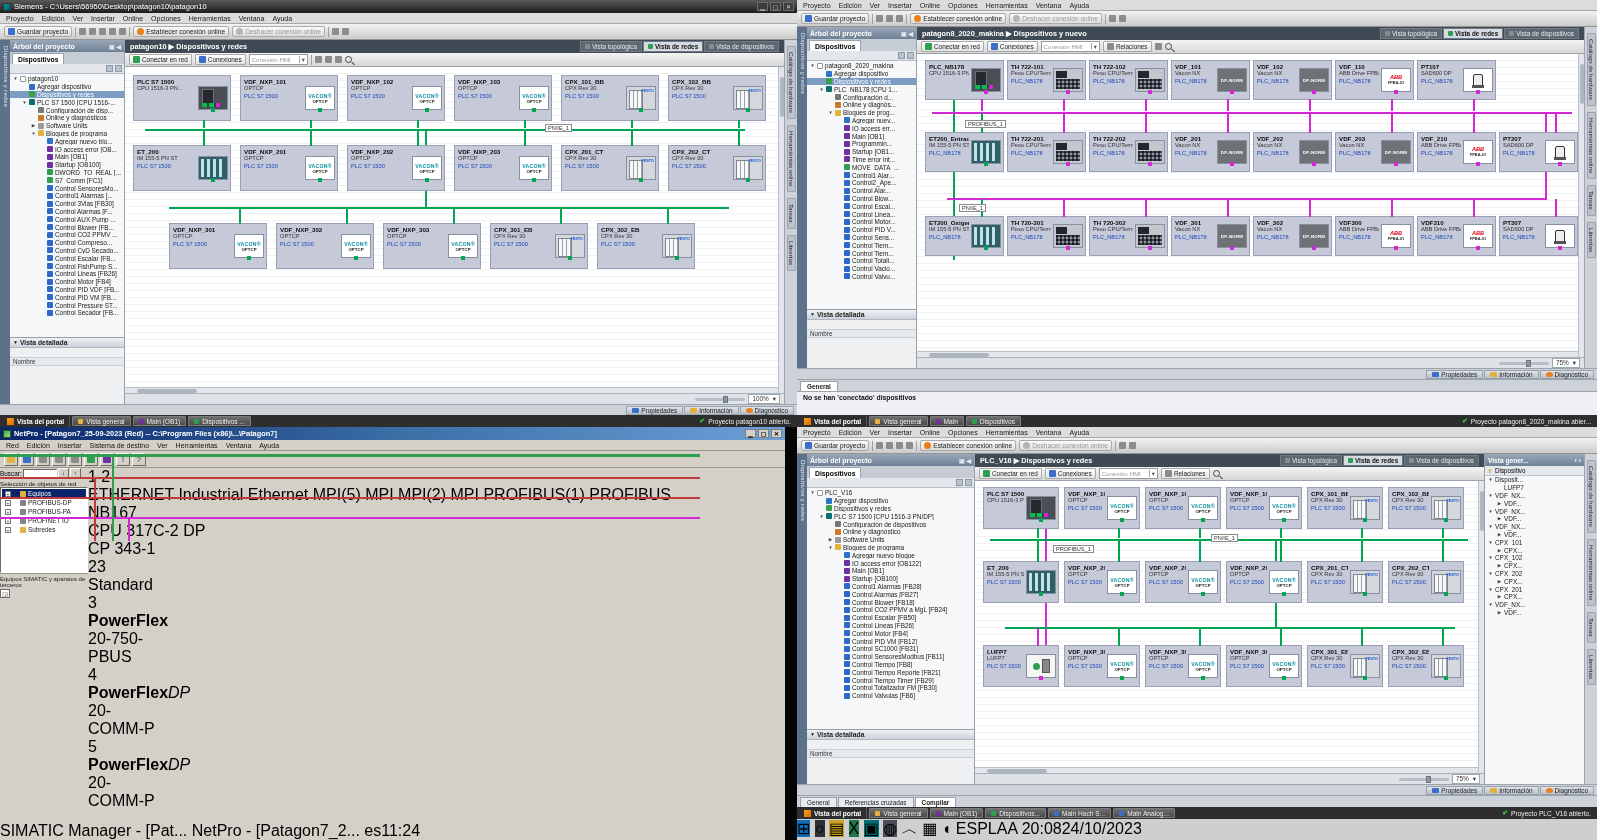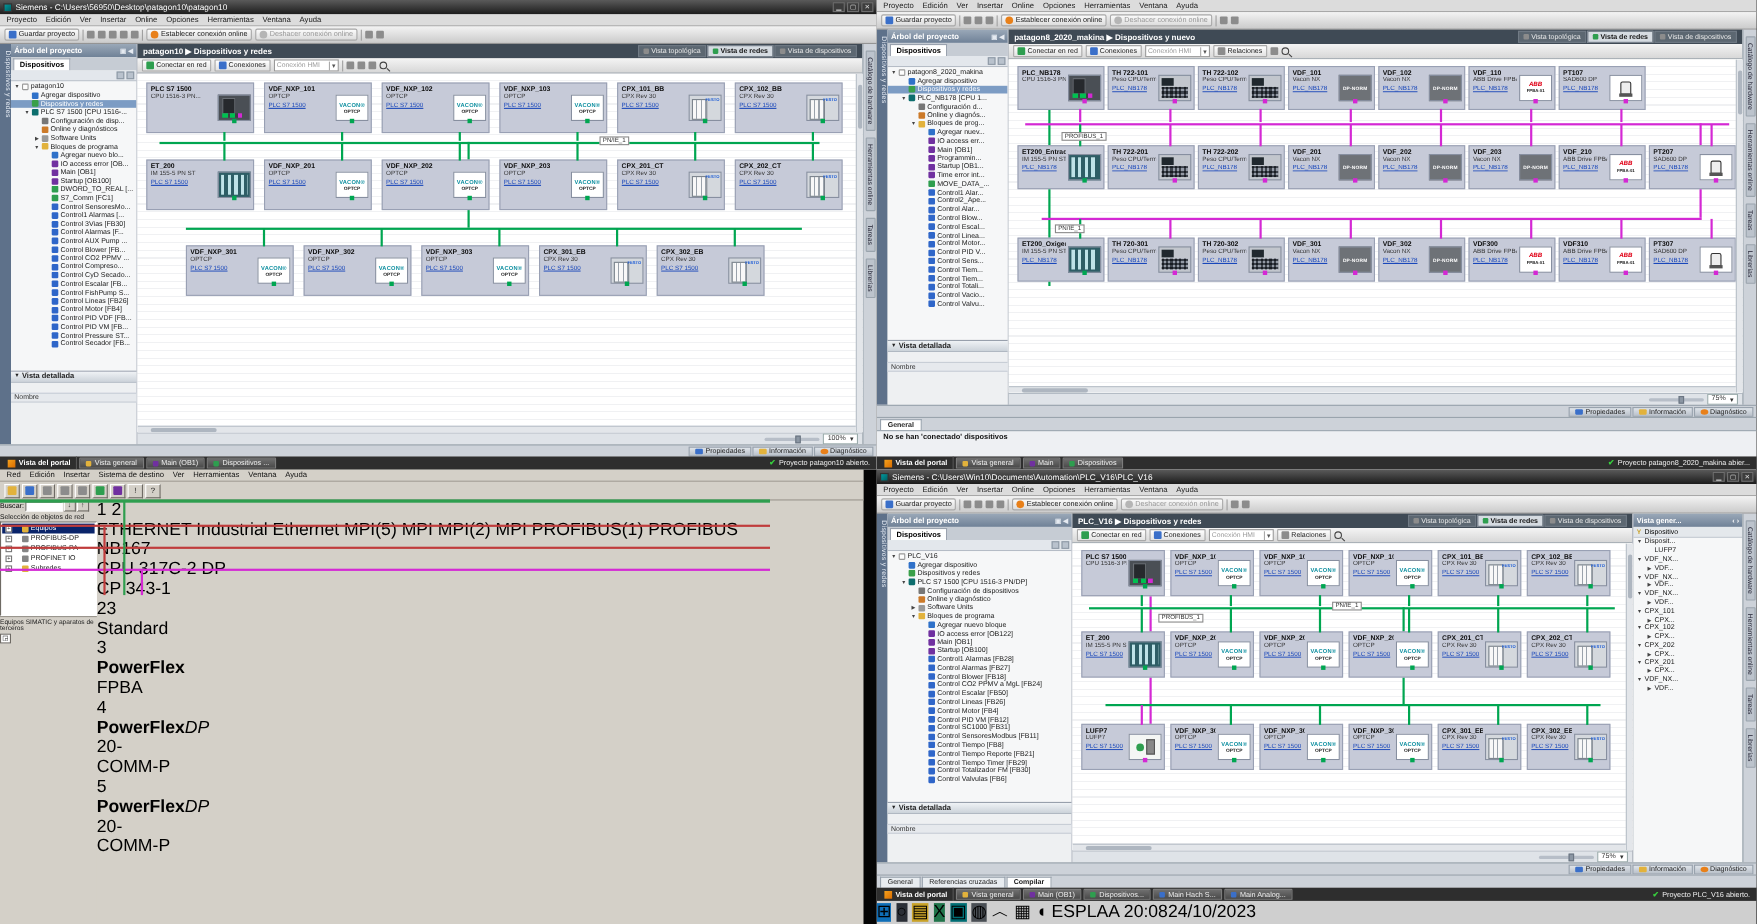--- a/index.html
+++ b/index.html
@@ -1318,20 +1318,29 @@
           <span>Dispositivos</span>
         </span>
       <span class="pstat" data-interactable="false">
           <span class="chk">✔</span>
           <span>Proyecto patagon8_2020_makina abier...</span>
         </span>
     </div>
   </div>
 
   <div class="win" style="left:0;top:427px;width:785px;height:413px;background:#d4d0c8" data-interactable="false">
+    <div class="np-title" data-interactable="true">
+      <span class="np-ic" data-interactable="false"></span>
+      <span data-interactable="false">NetPro - [Patagon7_25-09-2023 (Red) -- C:\Program Files (x86)\...\Patagon7]</span>
+      <span class="wc">
+          <i data-interactable="true">▁</i>
+          <i data-interactable="true">▢</i>
+          <i data-interactable="true">✕</i>
+        </span>
+    </div>
     <div class="np-menu" data-interactable="false">
         <span data-interactable="true">Red</span>
         <span data-interactable="true">Edición</span>
         <span data-interactable="true">Insertar</span>
         <span data-interactable="true">Sistema de destino</span>
         <span data-interactable="true">Ver</span>
         <span data-interactable="true">Herramientas</span>
         <span data-interactable="true">Ventana</span>
         <span data-interactable="true">Ayuda</span>
       </div>
@@ -1446,21 +1455,22 @@
                     <div>Standard</div>
                   </div>
                 </div>
                 <div class="nsn" data-interactable="false">3</div>
                 <span class="stem" data-interactable="false"></span>
               </div>
               <div class="ns" data-interactable="true">
                 <div class="nsb">
                   <div class="nsi" data-interactable="false"><i class="pfdrv"></i><b class="pftxt">PowerFlex</b><i class="pfdot"></i></div>
                   <div class="nst" data-interactable="false">
-                    <div>FPBA</div>
+                    <div>20-750-</div>
+                    <div>PBUS</div>
                   </div>
                 </div>
                 <div class="nsn" data-interactable="false">4</div>
                 <span class="stem" data-interactable="false"></span>
               </div>
               <div class="ns" data-interactable="true">
                 <div class="nsb">
                   <div class="nsi" data-interactable="false"><i class="pfdrv"></i><b class="pftxt">PowerFlex</b><i class="pfdp">DP</i></div>
                   <div class="nst" data-interactable="false">
                     <div>20-</div>
@@ -1478,32 +1488,29 @@
                     <div>COMM-P</div>
                   </div>
                 </div>
                 <span class="stem" data-interactable="false"></span>
               </div>
             </div>
         </div>
 
       </div>
     </div>
+    <div class="tk95" data-interactable="false">
+      <span class="tbn" data-interactable="true"><span class="tico" style="background:linear-gradient(135deg,#2e9e4f,#1a5c2e)"></span></span>
+      <span class="tbn" data-interactable="true"><span class="tico" style="background:#3a6fc9"></span><span>SIMATIC Manager - [Pat...</span></span>
+      <span class="tbn on" data-interactable="true"><span class="tico" style="background:#2e9e4f"></span><span>NetPro - [Patagon7_2...</span></span>
+      <span class="clockbox" data-interactable="true"><span>es</span><span>11:24</span></span>
+    </div>
   </div>
 
   <div class="win" style="left:797px;top:427px;width:800px;height:413px" data-interactable="false">
-    <div class="tbar" data-interactable="true">
-      <span class="appic" data-interactable="false"></span>
-      <span data-interactable="false">Siemens - C:\Users\Win10\Documents\Automation\PLC_V16\PLC_V16</span>
-      <span class="wc">
-          <i data-interactable="true">▁</i>
-          <i data-interactable="true">▢</i>
-          <i data-interactable="true">✕</i>
-        </span>
-    </div>
     <div class="mbar" data-interactable="false">
         <span data-interactable="true">Proyecto</span>
         <span data-interactable="true">Edición</span>
         <span data-interactable="true">Ver</span>
         <span data-interactable="true">Insertar</span>
         <span data-interactable="true">Online</span>
         <span data-interactable="true">Opciones</span>
         <span data-interactable="true">Herramientas</span>
         <span data-interactable="true">Ventana</span>
         <span data-interactable="true">Ayuda</span>

